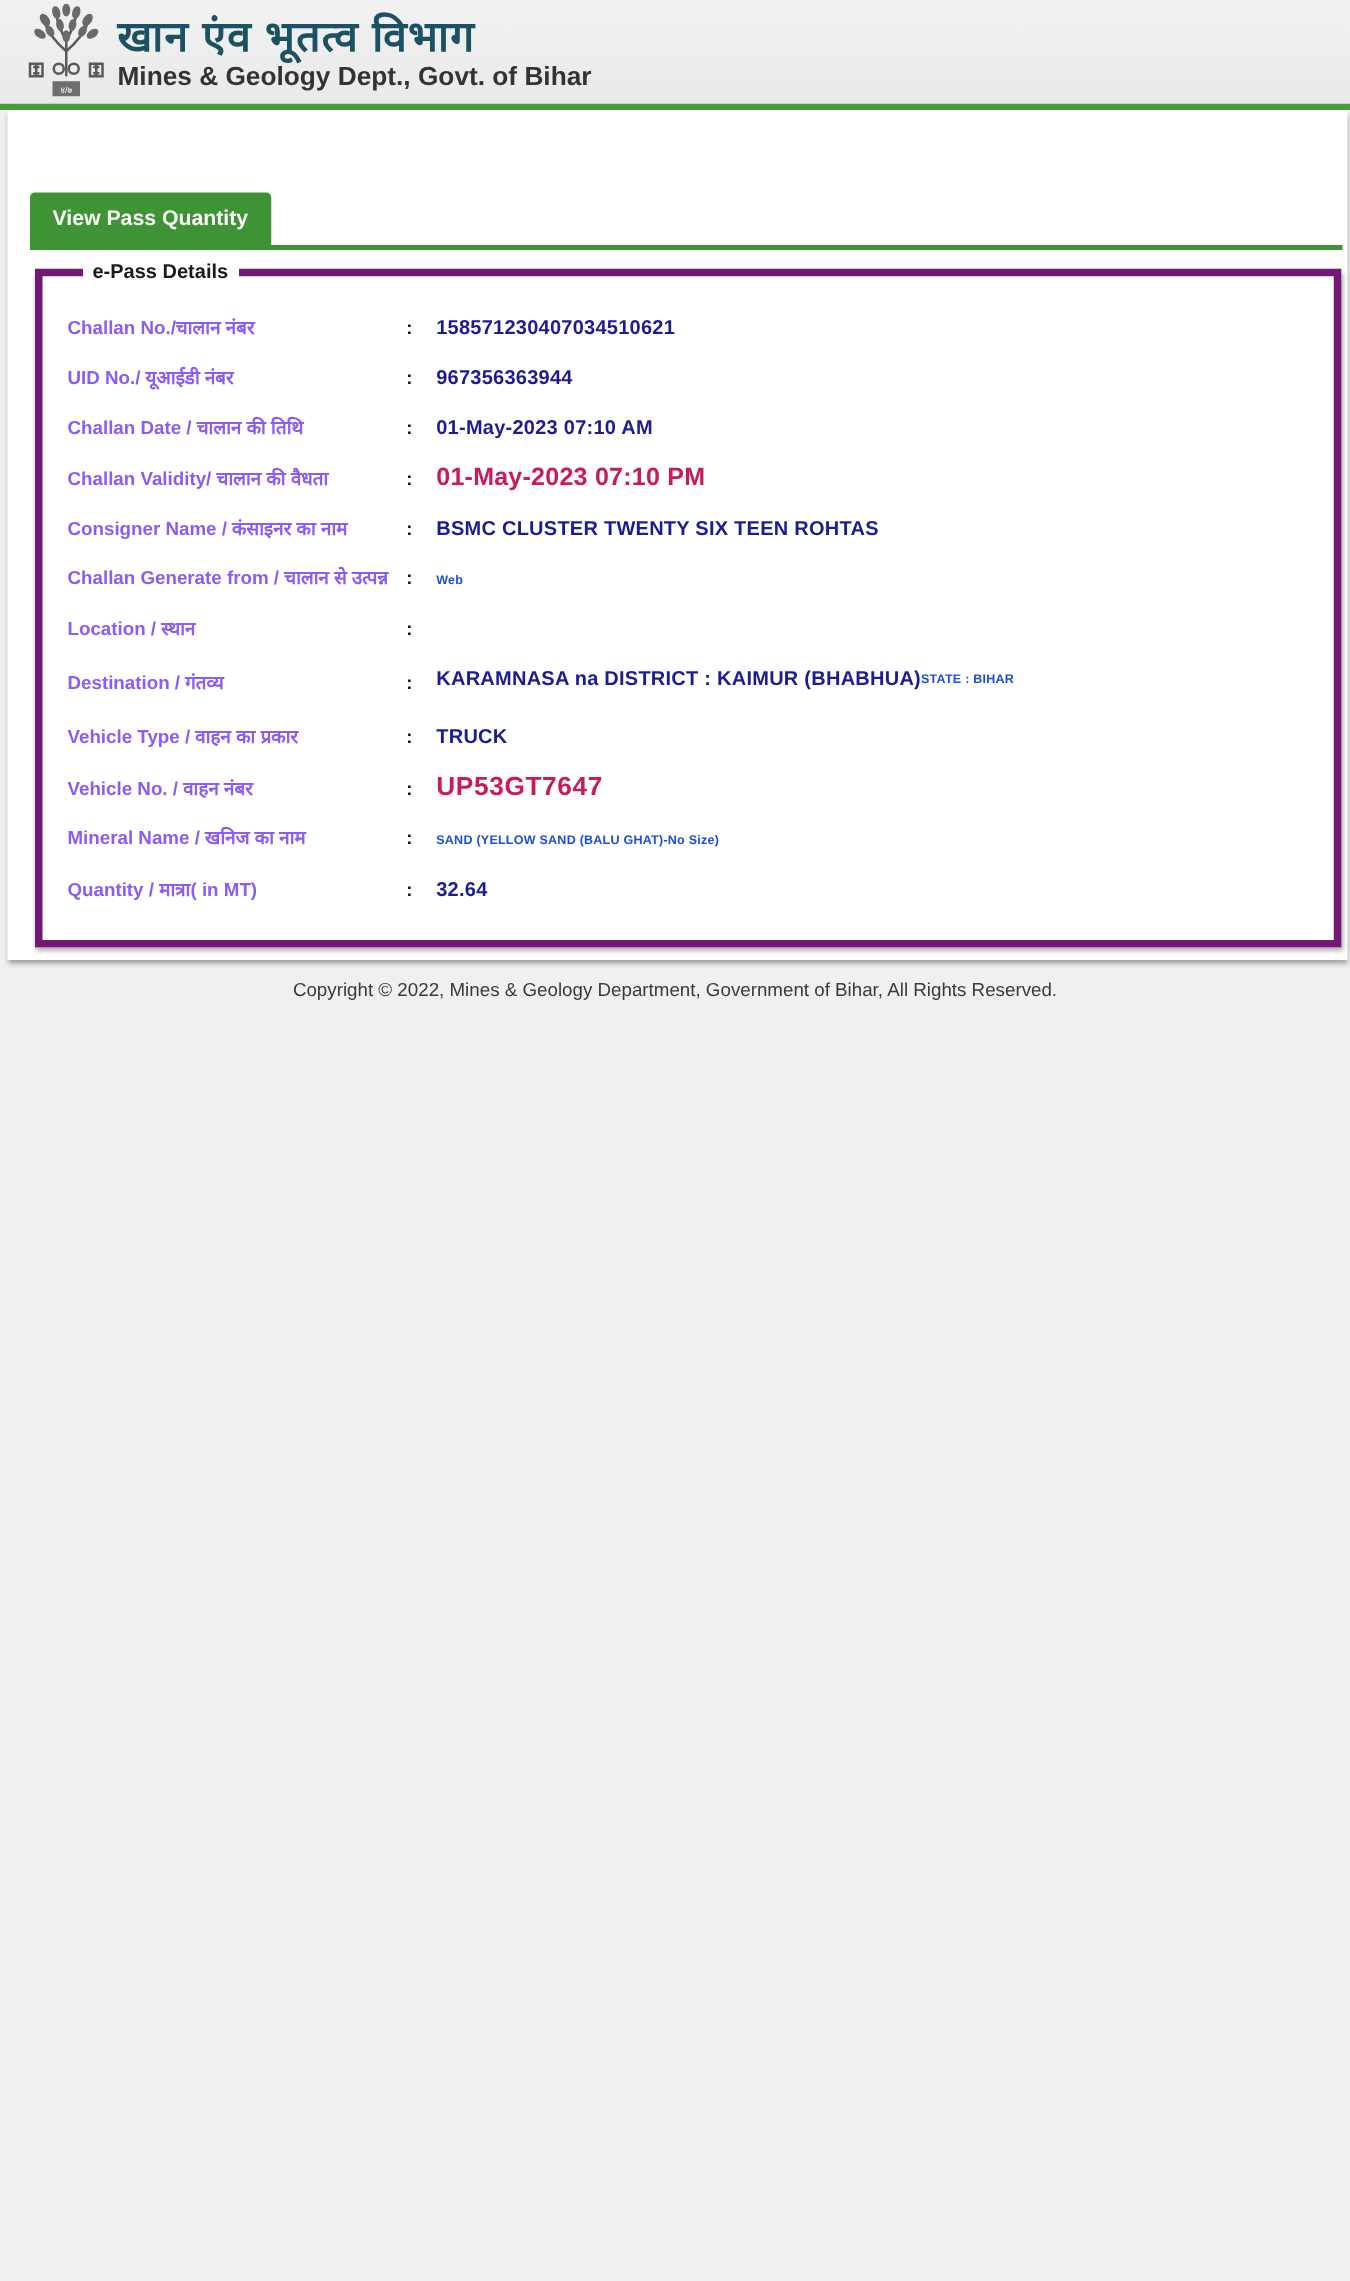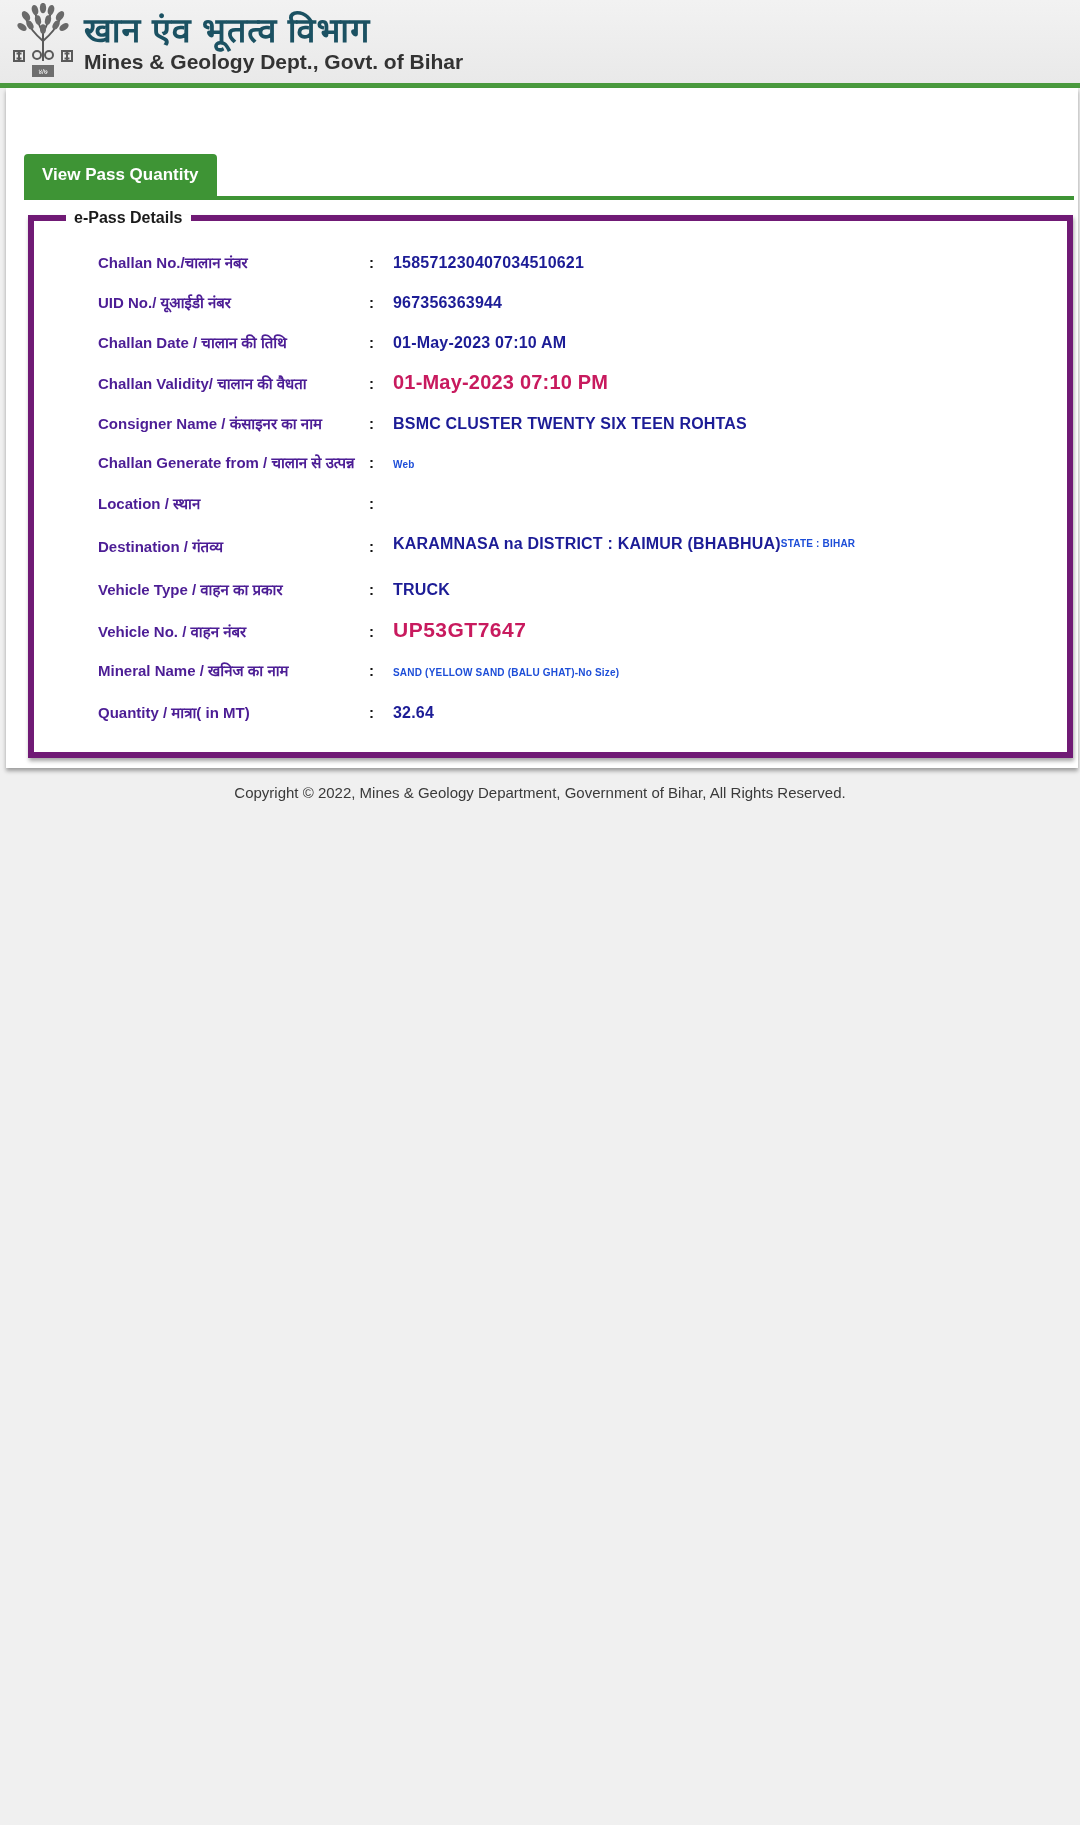--- a/index.html
+++ b/index.html
@@ -10,21 +10,21 @@
     font-family: "Liberation Sans", sans-serif;
   }
 
   
   .site-header {
     height: 88px;
     background: linear-gradient(#f2f2f2, #e9e9e9);
     border-bottom: 5px solid #4a9a3e;
     display: flex;
     align-items: center;
-    padding-left: 12px;
+    padding-left: 22px;
   }
   .logo-wrap { width: 62px; height: 78px; flex-shrink: 0; }
   .title-block { margin-left: 10px; padding-top: 2px; }
   .title-hindi {
     font-size: 34px;
     font-weight: bold;
     color: #1b5162;
     line-height: 38px;
     letter-spacing: 1px;
   }
@@ -82,23 +82,22 @@
     align-items: baseline;
     margin-bottom: 21px;
   }
   .row:last-child { margin-bottom: 0; }
   .row.center { align-items: center; }
   .lbl {
     width: 271px;
     flex-shrink: 0;
     font-size: 15px;
     font-weight: bold;
-    color: #4c1d95;
+    color: #8b5cf6;
     line-height: 18px;
-    margin-left: 44px;
   }
   .colon {
     width: 24px;
     flex-shrink: 0;
     font-size: 15px;
     font-weight: bold;
     color: #141414;
   }
   .val {
     font-size: 16px;

